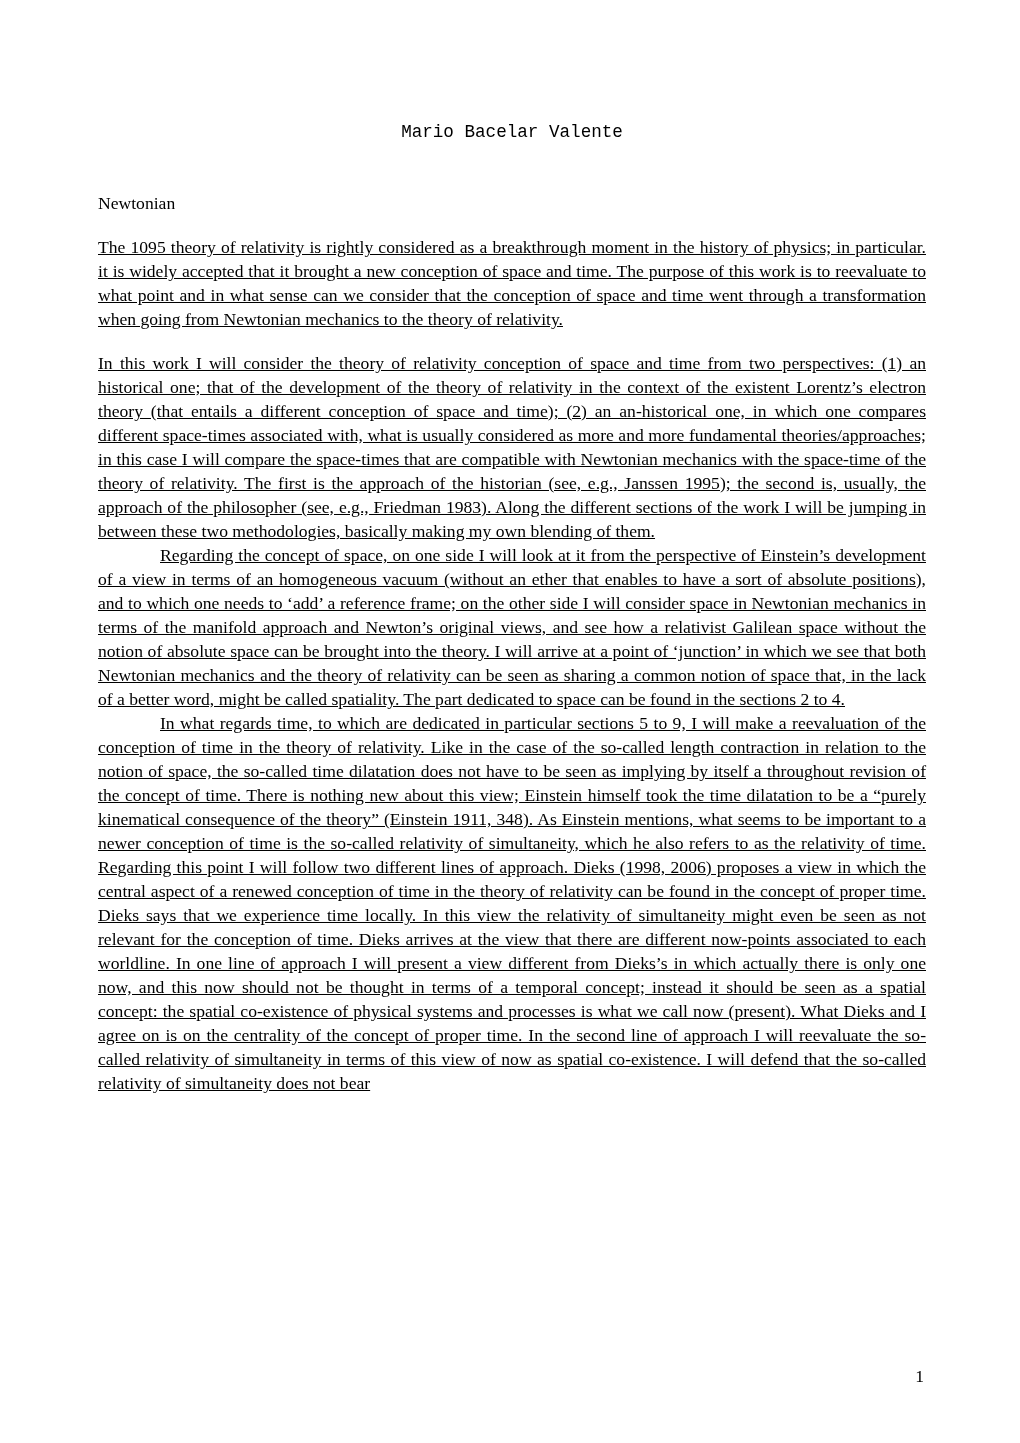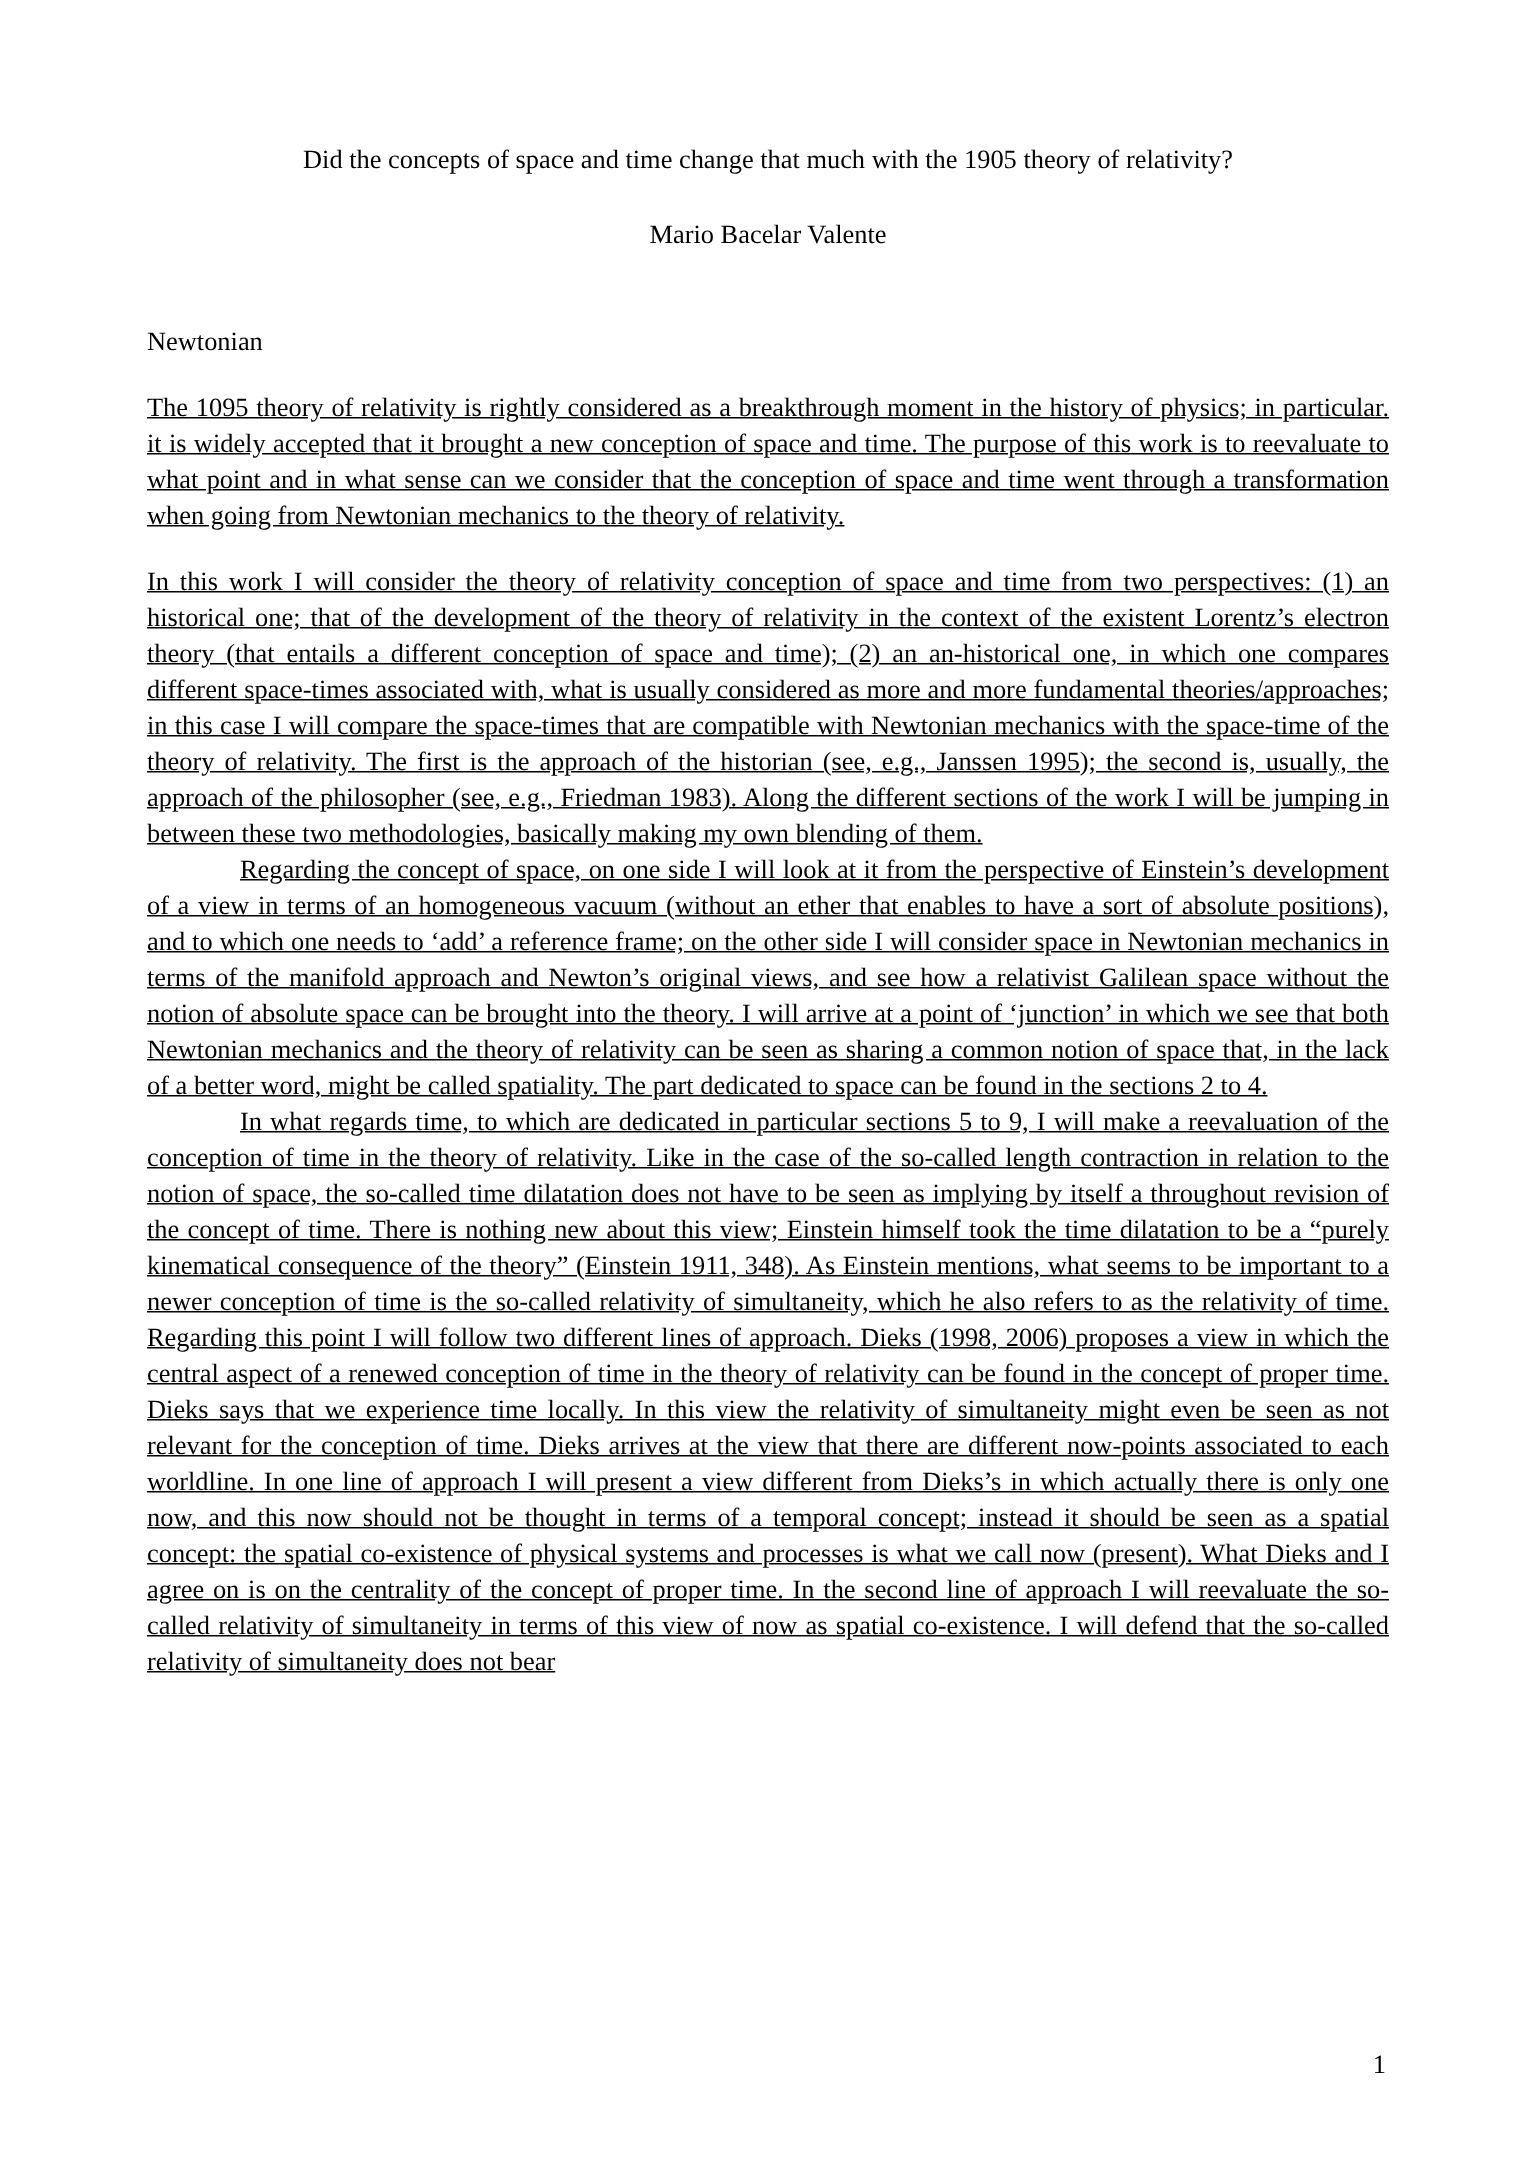--- a/index.html
+++ b/index.html
@@ -16,20 +16,21 @@
     }
     .page {
       padding: 94px 94px 0 98px;
     }
     .title {
       text-align: center;
     }
     .author {
       text-align: center;
       margin-top: 26px;
+      font-family: Liberation Mono, monospace;
     }
     .abstract-heading {
       margin-top: 47px;
     }
     p.body {
       text-align: justify;
       text-decoration: underline;
     }
     p.abstract {
       margin-top: 20px;
@@ -46,21 +47,20 @@
     .page-number {
       position: absolute;
       top: 1364px;
       right: 96px;
     }
   </style>
 </head>
 <body>
 
 <div class="page">
-  <div class="title">Did the concepts of space and time change that much with the 1905 theory of relativity?</div>
 
   <div class="author">Mario Bacelar Valente</div>
 
   <div class="abstract-heading">Newtonian</div>
 
   <p class="body abstract">The 1095 theory of relativity is rightly considered as a breakthrough moment in the history of physics; in particular. it is widely accepted that it brought a new conception of space and time. The purpose of this work is to reevaluate to what point and in what sense can we consider that the conception of space and time went through a transformation when going from Newtonian mechanics to the theory of relativity.</p>
 
 
   <p class="body first">In this work I will consider the theory of relativity conception of space and time from two perspectives: (1) an historical one; that of the development of the theory of relativity in the context of the existent Lorentz’s electron theory (that entails a different conception of space and time); (2) an an-historical one, in which one compares different space-times associated with, what is usually considered as more and more fundamental theories/approaches; in this case I will compare the space-times that are compatible with Newtonian mechanics with the space-time of the theory of relativity. The first is the approach of the historian (see, e.g., Janssen 1995); the second is, usually, the approach of the philosopher (see, e.g., Friedman 1983). Along the different sections of the work I will be jumping in between these two methodologies, basically making my own blending of them.</p>
 

